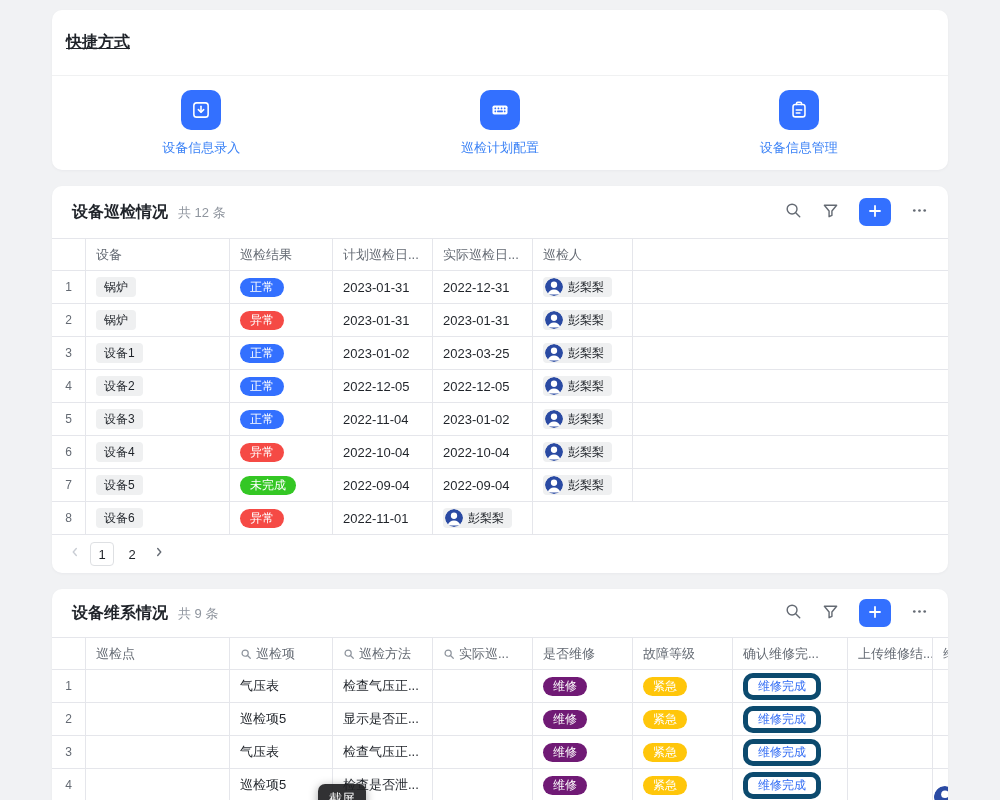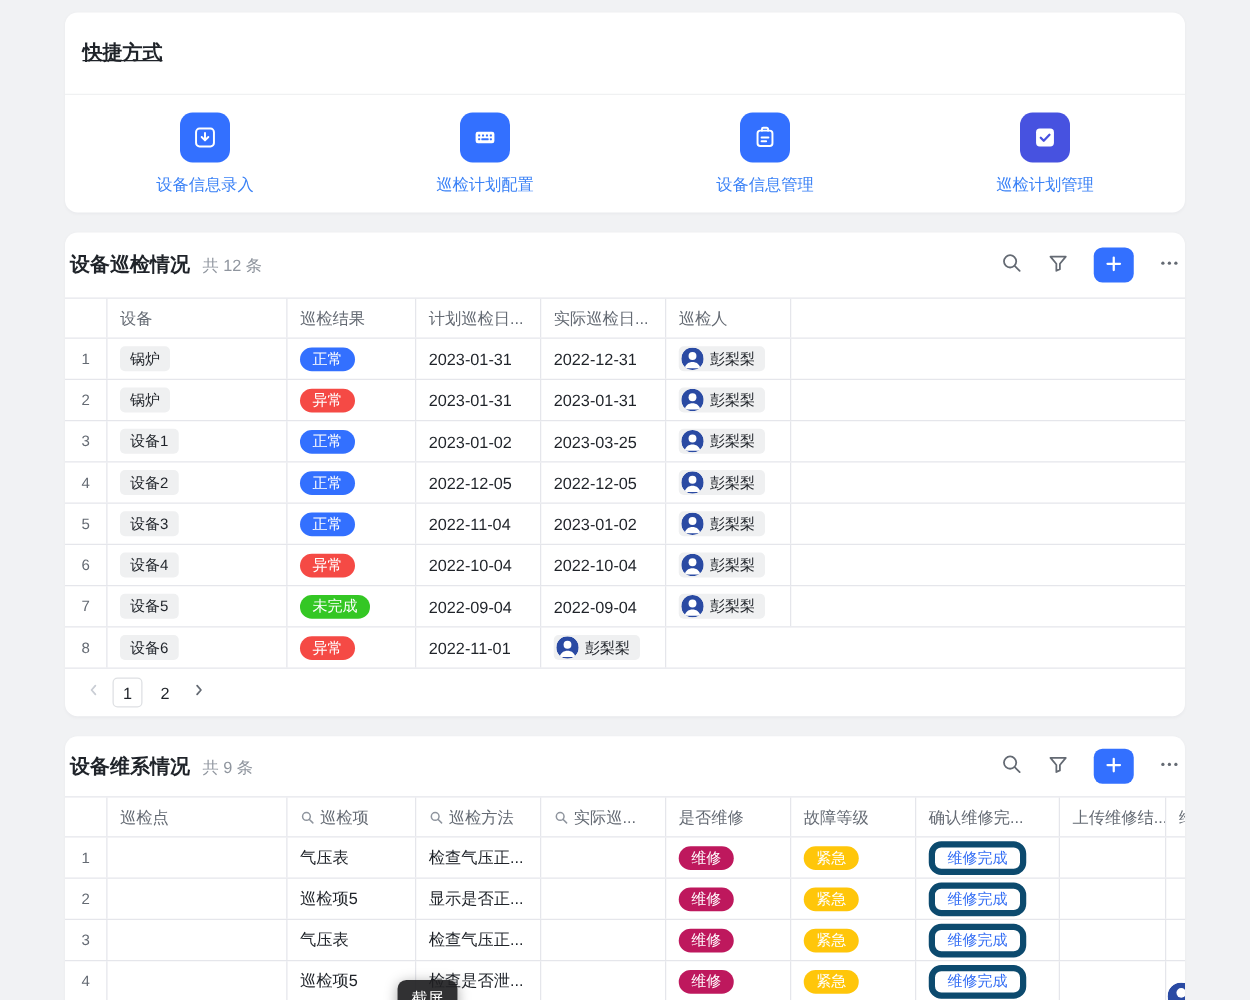--- a/index.html
+++ b/index.html
@@ -15,21 +15,21 @@
   .card-title-row { height: 66px; display: flex; align-items: center; padding: 0 14px; border-bottom: 1px solid #f0f1f2; text-decoration: underline; }
   .card-title { font-size: 16px; font-weight: 700; margin: 0; }
   .shortcut-list { display: flex; height: 94px; align-items: center; }
   .shortcut { flex: 1; display: flex; flex-direction: column; align-items: center; gap: 9px; cursor: pointer; }
   .sc-icon { width: 40px; height: 40px; border-radius: 10px; display: flex; align-items: center; justify-content: center; }
   .sc-icon.blue { background: #3370ff; }
   .sc-icon.indigo { background: #4752e0; }
   .sc-label { font-size: 13px; color: #3b82f6; }
 
   
-  .table-header { height: 52px; display: flex; align-items: center; justify-content: space-between; padding: 0 4px; }
+  .table-header { height: 52px; display: flex; align-items: center; justify-content: space-between; padding: 0 20px; }
   .mt .table-header { height: 48px; }
   .th-left { display: flex; align-items: baseline; }
   .count { font-size: 13px; color: #8f959e; margin-left: 10px; font-weight: 400; }
   .th-right { display: flex; align-items: center; gap: 20px; }
   .icon-btn { display: flex; align-items: center; justify-content: center; cursor: pointer; background: none; border: none; padding: 0; }
   .add-btn { width: 32px; height: 28px; border-radius: 7px; background: #3370ff; }
 
   .grid-row { display: grid; height: 33px; border-bottom: 1px solid #e5e6eb; font-size: 13px; }
   .grid-head { border-top: 1px solid #e5e6eb; color: #646a73; }
   .t1 .grid-row { grid-template-columns: 34px 144px 103px 100px 100px 100px 1fr; }
@@ -40,21 +40,21 @@
   .lookup-icon { margin-right: 4px; flex-shrink: 0; display: flex; }
 
   .chip { background: #eff0f1; border-radius: 4px; padding: 2px 8px; font-size: 12px; color: #1f2329; line-height: 16px; }
   .person-chip { display: inline-flex; align-items: center; gap: 5px; background: #eff0f1; border-radius: 4px; padding: 1px 8px 1px 2px; font-size: 12px; }
   .avatar { width: 18px; height: 18px; border-radius: 50%; overflow: hidden; display: flex; flex-shrink: 0; }
 
   .pill { display: inline-block; color: #fff; font-size: 12px; line-height: 17px; padding: 1px 10px; border-radius: 10px; }
   .pill.blue   { background: #3370ff; }
   .pill.red    { background: #f54a45; }
   .pill.green  { background: #34c724; }
-  .pill.orange { background: #be185d; }
+  .pill.orange { background: #701a75; }
   .pill.yellow { background: #ffc60a; }
   .pill.outline { background: #fff; color: #336df4; border: 5px solid #0c4a6e; line-height: 15px; }
 
   .pagination { height: 38px; display: flex; align-items: center; gap: 6px; padding: 0 14px; }
   .pg-btn { min-width: 24px; height: 24px; display: flex; align-items: center; justify-content: center; font-size: 13px; color: #1f2329; border-radius: 4px; cursor: pointer; }
   .pg-btn.active { border: 1px solid #dee0e3; background: #fff; }
   .pg-chevron { display: flex; align-items: center; cursor: pointer; padding: 0 2px; }
 
   .mt { position: relative; overflow: hidden; }
   .floating-avatar { position: absolute; left: 882px; top: 197px; width: 22px; height: 22px; border-radius: 50%; overflow: hidden; }
@@ -104,29 +104,20 @@
         <div class="sc-icon blue">
           <svg viewBox="0 0 24 24" width="22" height="22" fill="none" stroke="#fff" stroke-width="1.7" stroke-linecap="round" stroke-linejoin="round">
               <rect x="5.5" y="6" width="13" height="13.5" rx="2.4"></rect>
               <path d="M9.3 6V4.8A1.3 1.3 0 0 1 10.6 3.5h2.8a1.3 1.3 0 0 1 1.3 1.3V6"></path>
               <path d="M9 12h6"></path>
               <path d="M9 15.2h4"></path>
             </svg>
         </div>
         <div class="sc-label">设备信息管理</div>
       </div>
-      <div class="shortcut">
-        <div class="sc-icon indigo">
-          <svg viewBox="0 0 24 24" width="22" height="22">
-              <rect x="4.2" y="4.2" width="15.6" height="15.6" rx="3.2" fill="#fff"></rect>
-              <path d="M8.3 12.2l2.6 2.6 5-5.2" stroke="#4752e0" stroke-width="2" fill="none" stroke-linecap="round" stroke-linejoin="round"></path>
-            </svg>
-        </div>
-        <div class="sc-label">巡检计划管理</div>
-      </div>
     </div>
   </section>
 
   <section class="card">
     <div class="table-header">
       <div class="th-left">
         <h2 class="card-title">设备巡检情况</h2>
         <span class="count">共 12 条</span>
       </div>
       <div class="th-right">

